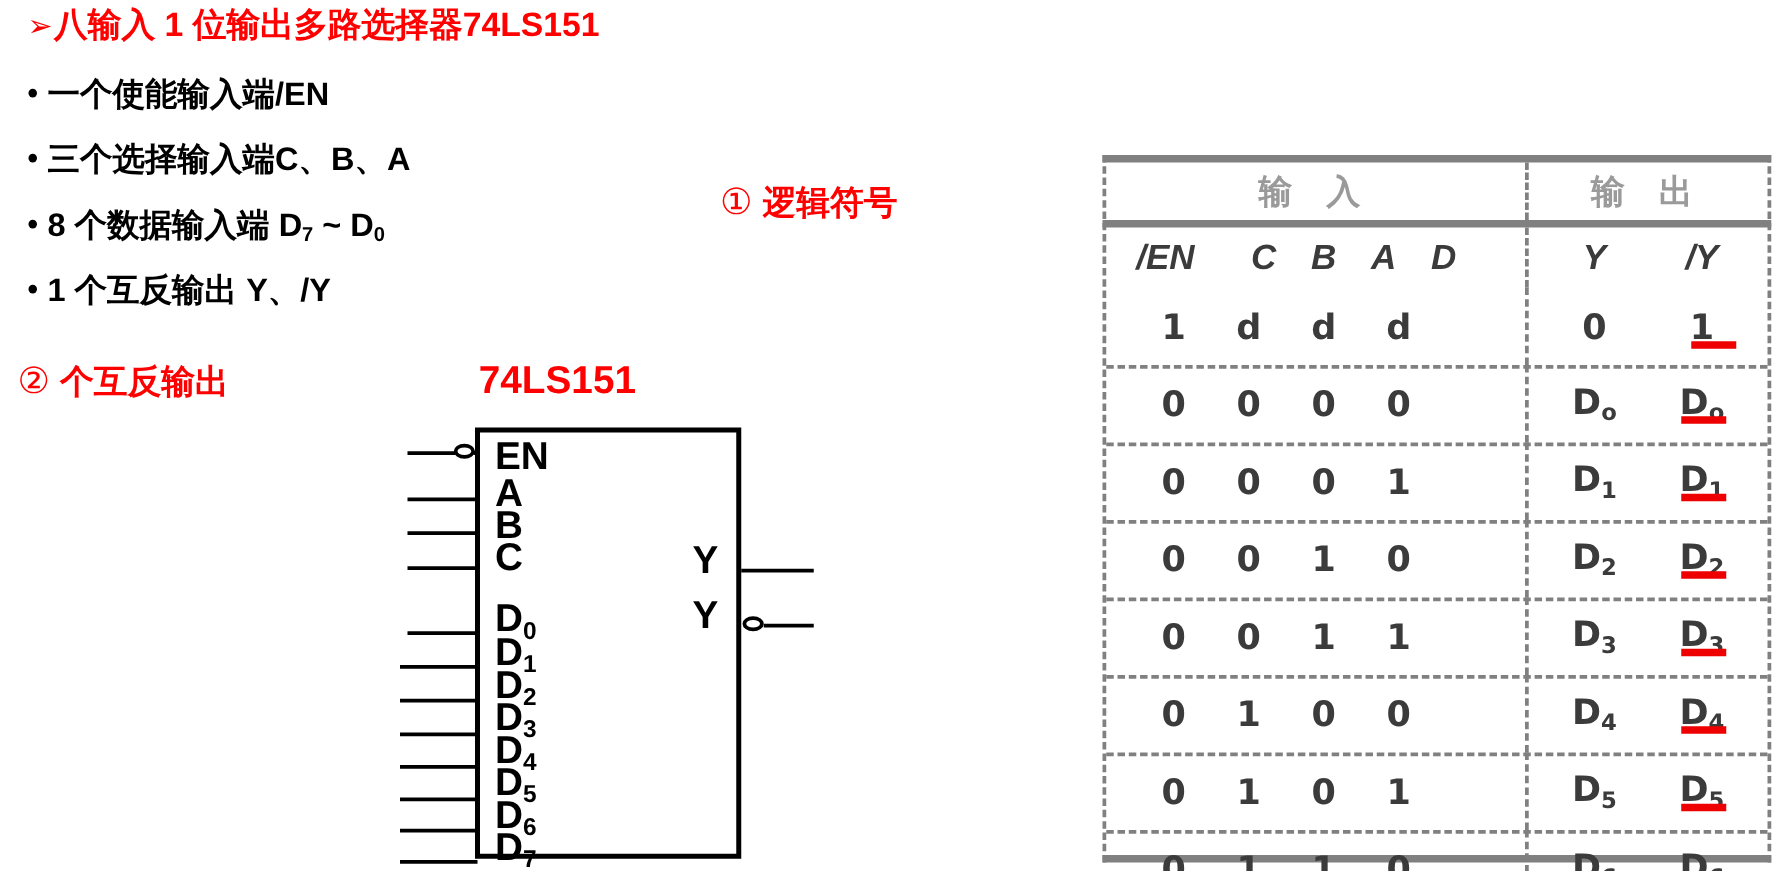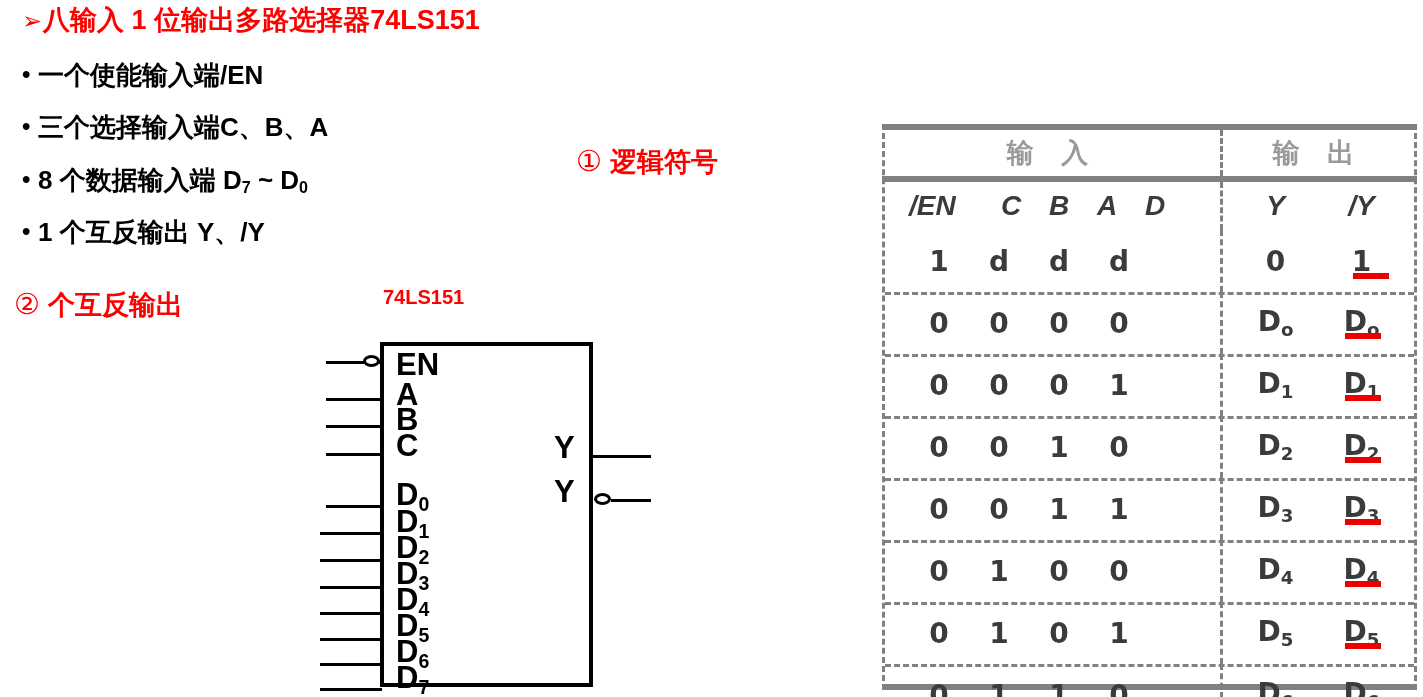--- a/index.html
+++ b/index.html
@@ -77,21 +77,21 @@
     position: absolute;
     left: 280px;
     top: 280px;
     width: 400px;
     height: 417px;
   }
   #chip-name {
     position: absolute;
     left: 103px;
     top: 6px;
-    font-size: 20px;
+    font-size: 31px;
     font-weight: bold;
     color: #ff0000;
     white-space: nowrap;
   }
   #chip-box {
     position: absolute;
     left: 100px;
     top: 62px;
     width: 213px;
     height: 345px;

